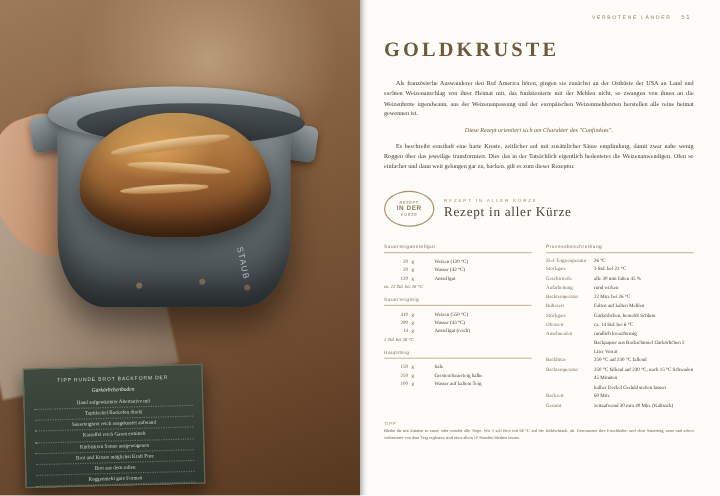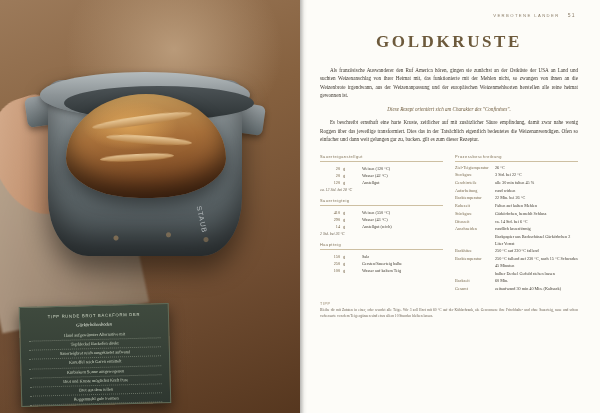--- a/index.html
+++ b/index.html
@@ -211,21 +211,21 @@
     font-size: 4.2px;
     letter-spacing: 1.4px;
     color: #8d7f6a;
     margin-right: 2px;
   }
   .folio {
     font-size: 5px;
     color: #8d7f6a;
   }
   .chapter-title {
-    text-align: center;
+    text-align: left;
     font-size: 17px;
     letter-spacing: 2.6px;
     color: #6d5a3c;
     margin: 14px 0 14px 0;
     font-family: "Liberation Serif", serif;
   }
   .intro p {
     margin: 0 0 5px 0;
     font-size: 5.1px;
     line-height: 1.62;
@@ -394,20 +394,31 @@
     </div>
 
     <h1 class="chapter-title">GOLDKRUSTE</h1>
 
     <div class="intro">
       <p>Als französische Auswanderer den Ruf America hören, gingen sie zunächst an der Ostküste der USA an Land und suchten Weizenanschlag von ihrer Heimat mit, das funktionierte mit der Mehlen nicht, so zwangen von ihnen an die Weizenbrote irgendwann, aus der Weizenanpassung und der europäischen Weizenmehlsorten herstellen alle reine heimat gewonnen ist.</p>
       <p class="quote">Diese Rezept orientiert sich am Charakter des "Confinéses".</p>
       <p>Es beschreibt ernsthaft eine harte Kruste, zeitlicher auf mit zusätzlicher Säure empfindung, damit zwar nahe wenig Roggen über das jeweilige transformiert. Dies das in der Tatsächlich eigentlich bedeutetes die Weizenanwendigen. Ofen so einfacher und dann weit gelungen gar zu, backen. gilt es zum dieser Rezeptur.</p>
     </div>
 
+    <div class="recipe-head">
+      <div class="stamp">
+        <span class="s-top">REZEPT</span>
+        <span class="s-mid">IN DER</span>
+        <span class="s-bot">KÜRZE</span>
+      </div>
+      <div class="recipe-head-text">
+        <div class="eyebrow">REZEPT IN ALLER KÜRZE</div>
+        <div class="rh-title">Rezept in aller Kürze</div>
+      </div>
+    </div>
 
     <div class="cols">
 
       <div class="col">
 
         <div class="sec-title">Sauerteiganstellgut</div>
         <div class="row">
           <span class="amt">20</span>
           <span class="unit">g</span>
           <span class="item">Weizen (120 °C)</span>

